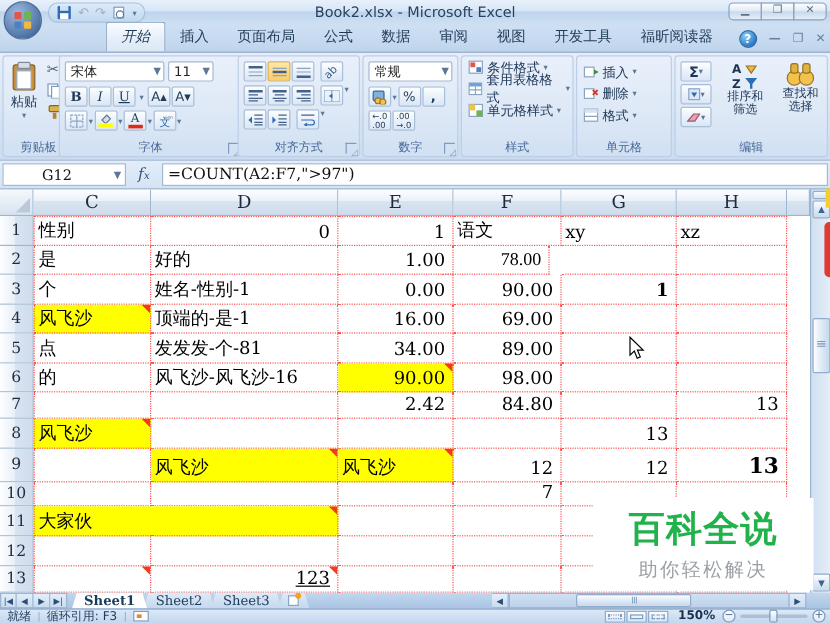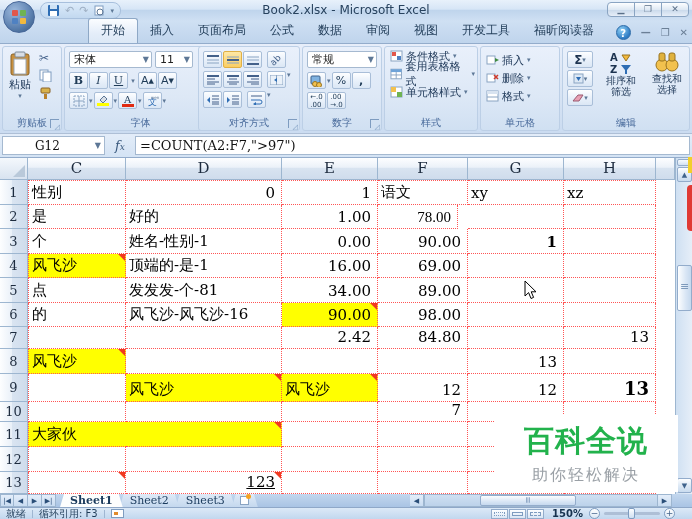--- a/index.html
+++ b/index.html
@@ -26,21 +26,21 @@
     font-size:9px; line-height:13px; text-align:center; }
   .winbtn:first-child { border-radius:4px 0 0 4px; }
   .winbtn:last-child { border-radius:0 4px 4px 0; }
 
   
   #tabrow { position:absolute; left:0; top:21px; width:692px; height:22px;
     background:linear-gradient(#cfe0f3,#bfd4ec); }
   #tabstrip { position:absolute; left:88px; top:0; height:22px; display:flex; align-items:flex-end; }
   .tab { padding:3px 12px 4px 12px; font-size:12px; color:#1f3b57; cursor:default; }
   .tab.active { background:linear-gradient(#fbfdff,#e4edf9 60%,#dce8f6);
-    border:1px solid #8ea8c6; border-bottom:none; border-radius:3px 3px 0 0; }
+    border:1px solid #8ea8c6; border-bottom:none; border-radius:3px 3px 0 0;font-style:italic; }
   #tabrow-right { position:absolute; right:4px; top:4px; display:flex; align-items:center; gap:10px; }
   #help-orb { width:15px; height:15px; border-radius:50%; color:#fff; font-weight:bold; font-size:10px;
     background:radial-gradient(circle at 35% 30%,#8fd0f5,#2f7cc4 70%); text-align:center; line-height:15px;
     border:1px solid #2a6aa8; }
   .docbtn { color:#6b7f96; font-size:10px; font-weight:bold; }
 
   
   #ribbon { position:absolute; left:0; top:43px; width:692px; height:90px;
     background:linear-gradient(#e7eefa,#d8e4f4 55%,#cbdcf1); border-top:1px solid #93accb; }
   .group { position:absolute; top:2px; height:85px; border:1px solid #bccfe6; border-radius:3px;
@@ -233,21 +233,21 @@
     <div class="abs" style="left:36px;top:40px">
       <svg class="ic" width="13" height="13" viewBox="0 0 13 13">
           <rect x="2" y="1" width="9" height="5" rx="1" fill="#d8b24c" stroke="#8a6226"></rect>
           <rect x="5" y="7" width="3" height="5" fill="#b8812c"></rect>
         </svg>
     </div>
     <div class="g-label"><span>剪贴板</span></div>
     <div class="dlg"></div>
   </div>
 
-  <div class="group" style="left:64px;width:153px">
+  <div class="group" style="left:49px;width:153px">
     <div class="combo abs" style="left:4px;top:4px;width:83px">
       <span>宋体</span>
         <span class="arr">▼</span>
     </div>
     <div class="combo abs" style="left:90px;top:4px;width:38px">
       <span>11</span>
         <span class="arr">▼</span>
     </div>
     <div class="abs" style="left:4px;top:25px;display:flex;gap:1px">
       <div class="btn mini framed" style="font-weight:bold;font-family:'DejaVu Serif',serif">B</div>
@@ -682,21 +682,21 @@
     <div class="navb">▶</div>
   </div>
 </div>
 
 <div id="statusbar">
   <span style="margin-left:6px">就绪</span>
   <span class="sep"></span>
   <span>循环引用: F3</span>
   <span class="sep"></span>
   <div id="macroico"></div>
-  <div style="margin-left:auto;display:flex;align-items:center;margin-right:17px">
+  <div style="margin-left:auto;display:flex;align-items:center;margin-right:4px">
     <div class="viewbtn">
         <i style="border-style:dotted"></i>
       </div>
     <div class="viewbtn">
         <i></i>
       </div>
     <div class="viewbtn">
         <i style="border-style:dashed"></i>
       </div>
     <span id="zoomlbl">150%</span>

